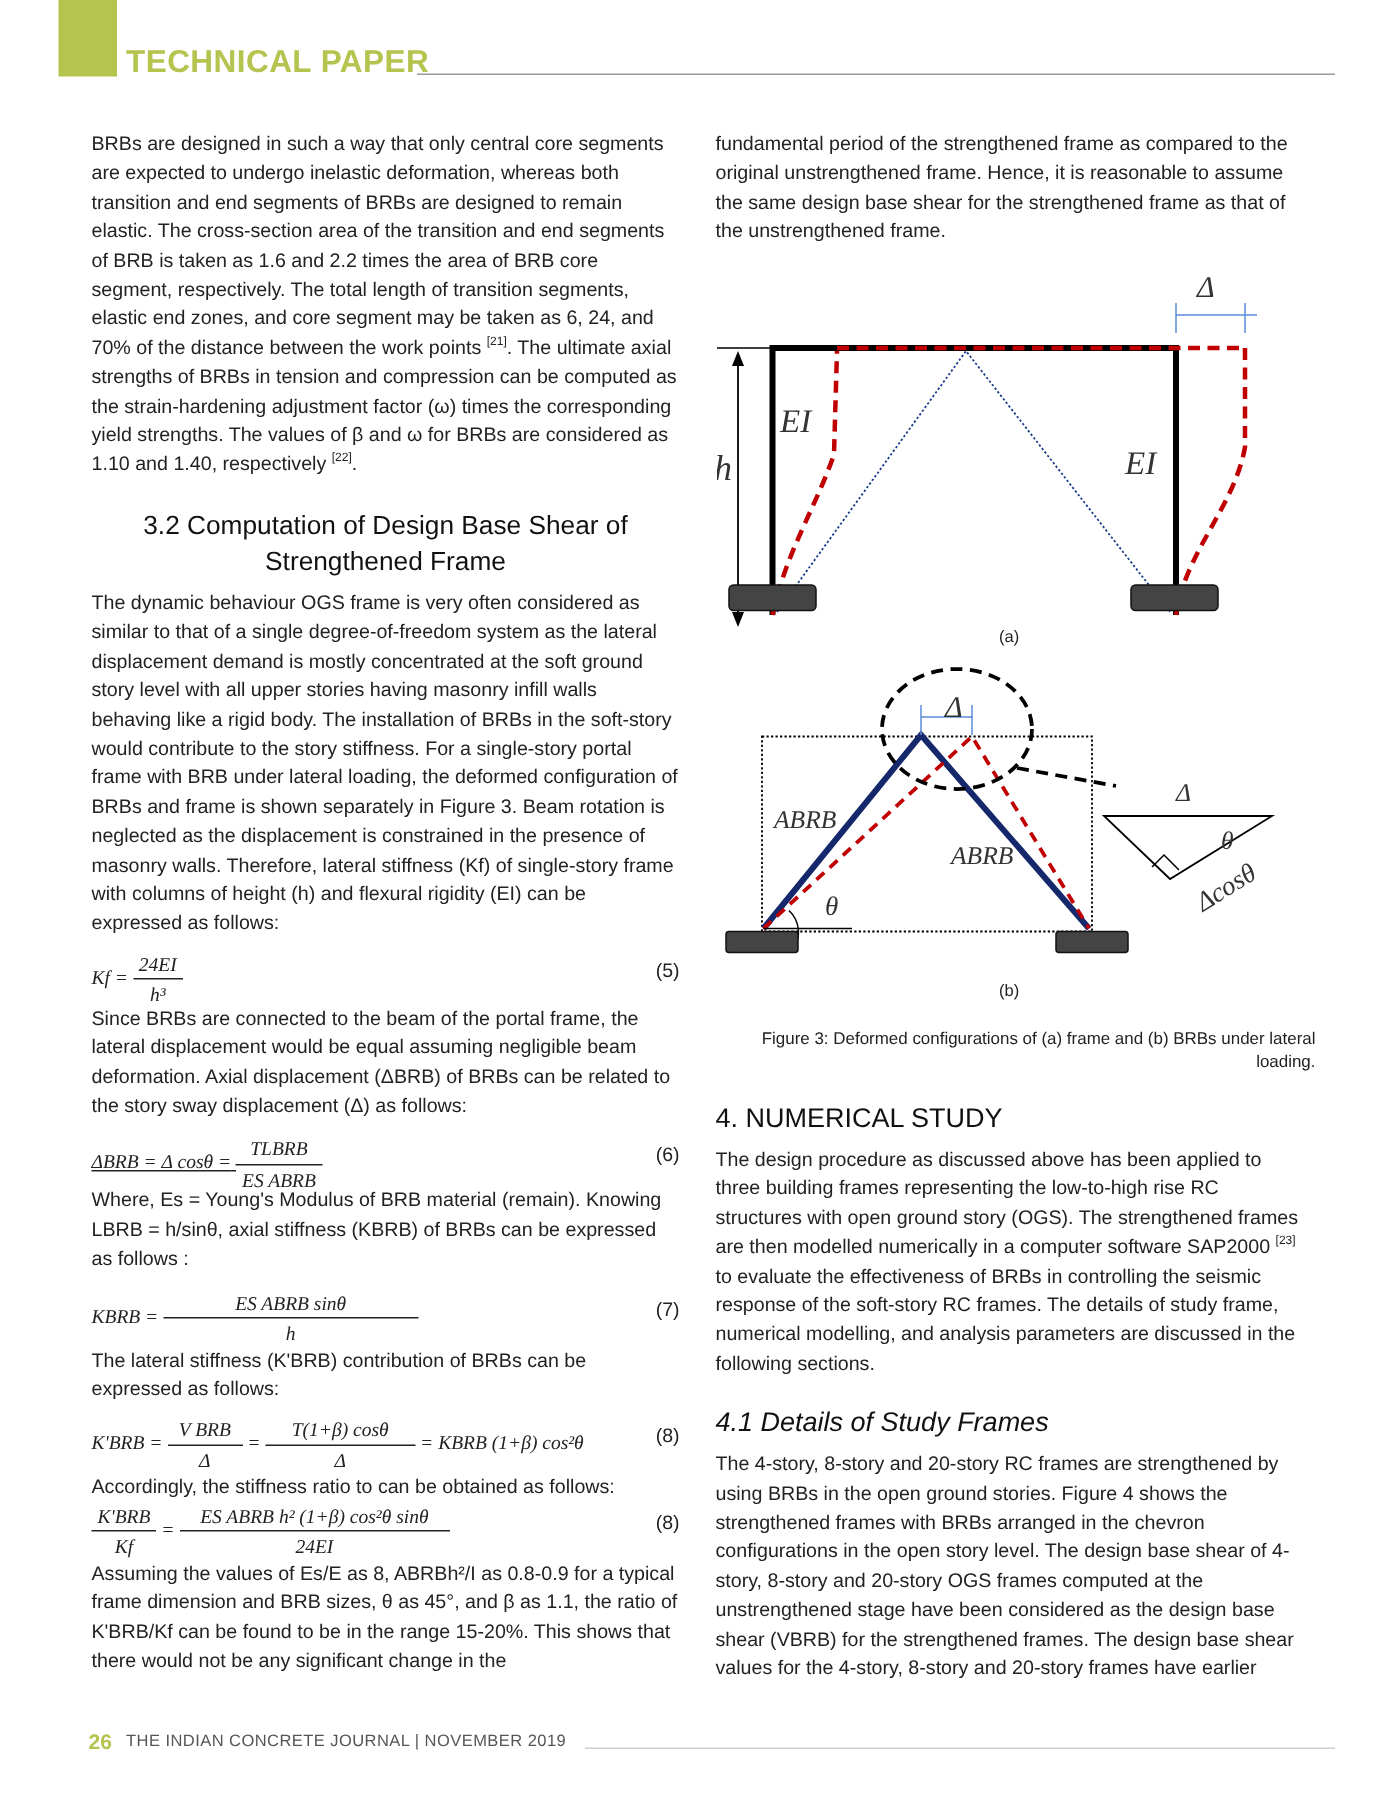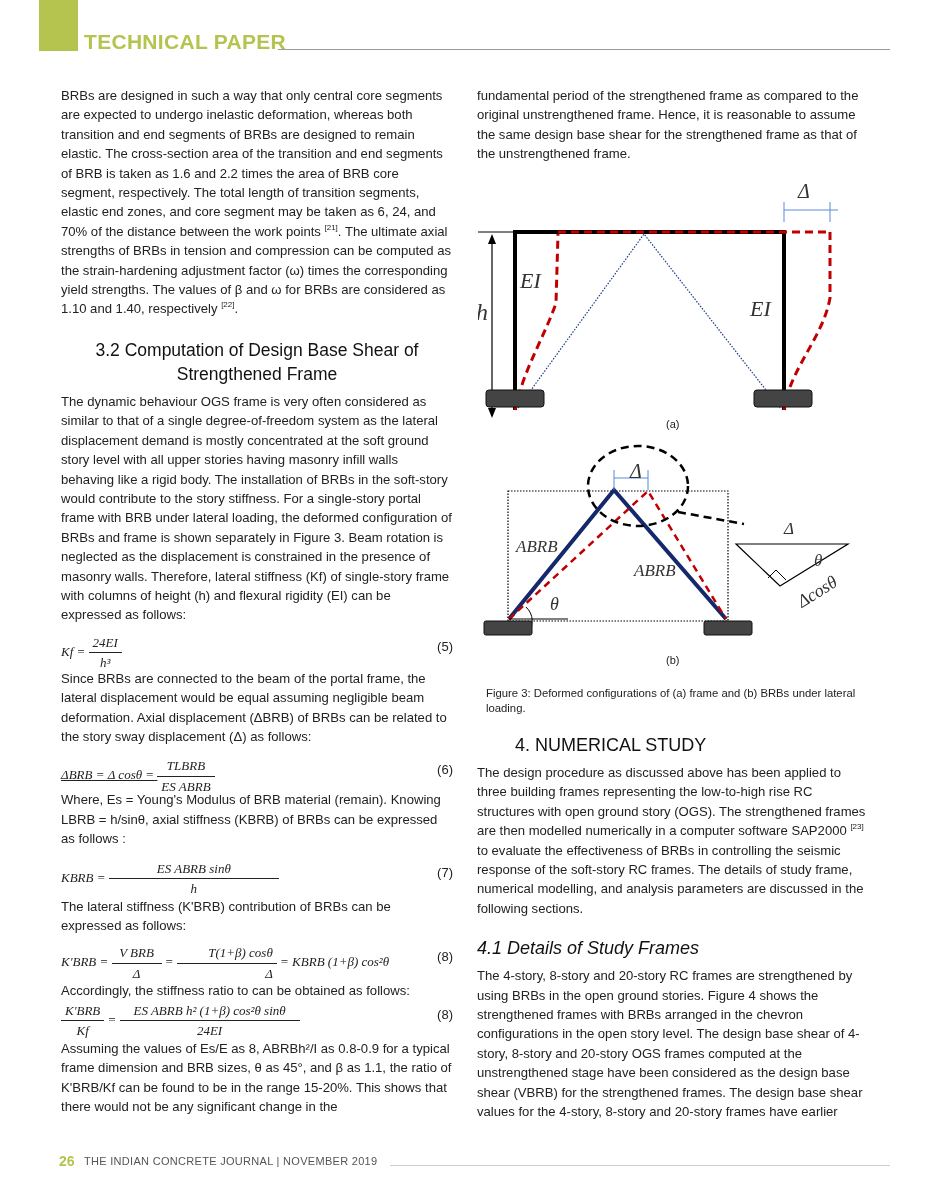--- a/index.html
+++ b/index.html
@@ -21,21 +21,21 @@
   .eq .num { position:absolute; right:0; top:4px; font-family:"Liberation Sans", sans-serif; font-style:normal; font-size:13px; }
   .frac { display:inline-block; vertical-align:middle; text-align:center; }
   .frac .n { display:block; border-bottom:1px solid #222; padding:0 4px; }
   .frac .d { display:block; padding:0 4px; }
 
   .footer-num { position:absolute; left:39px; top:1153px; font-size:14px; font-weight:bold; color:#b5c34f;margin-left:20px; }
   .footer-text { position:absolute; left:84px; top:1155px; font-size:11px; color:#555; letter-spacing:0.3px; }
   .footer-rule { position:absolute; left:390px; top:1165px; width:500px; height:1px; background:#cfcfcf; }
 
   .fig { position:absolute; left:478px; top:178px; width:400px; }
-  .caption { position:absolute; left:486px; top:686px; width:375px; text-align:left; font-size:11.3px; line-height:15px; color:#222; }
+  .caption { position:absolute; left:502px; top:686px; width:375px; text-align:right; font-size:11.3px; line-height:15px; color:#222; }
 </style>
 </head>
 <body>
 
 <div class="hdr-block"></div>
 <div class="hdr-title">TECHNICAL PAPER</div>
 <div class="hdr-rule"></div>
 
 <div class="col col-left">
   <p class="p">
@@ -68,21 +68,21 @@
     <span class="frac" style="min-width:170px;"><span class="n">ES ABRB sinθ</span><span class="d">h</span></span>
     <span class="num">(7)</span>
   </div>
 
   <p class="p" style="margin-top:4px;">The lateral stiffness (K'BRB) contribution of BRBs can be expressed as follows:</p>
 
   <div class="eq" style="margin-top:8px;">
     <span>K'BRB =</span>
     <span class="frac" style="min-width:50px;"><span class="n">V BRB</span><span class="d">Δ</span></span>
     =
-    <span class="frac" style="min-width:100px;text-align:right;"><span class="n">T(1+β) cosθ</span><span class="d">Δ</span></span>
+    <span class="frac" style="min-width:100px;"><span class="n">T(1+β) cosθ</span><span class="d">Δ</span></span>
     <span>= KBRB (1+β)  cos²θ</span>
     <span class="num">(8)</span>
   </div>
 
   <p class="p" style="margin-top:4px;">Accordingly, the stiffness ratio to can be obtained as follows:</p>
 
   <div class="eq" style="margin-top:0px;">
     <span class="frac"><span class="n">K'BRB</span><span class="d">Kf</span></span>
     =
     <span class="frac" style="min-width:180px;"><span class="n">ES ABRB h² (1+β) cos²θ sinθ</span><span class="d">24EI</span></span>
@@ -149,21 +149,21 @@
   <text x="72" y="432" font-family="Liberation Serif, serif" font-style="italic" font-size="18" fill="#333">θ</text>
   <text x="306" y="356" font-family="Liberation Serif, serif" font-style="italic" font-size="17" fill="#333">Δ</text>
   <text x="336" y="388" font-family="Liberation Serif, serif" font-style="italic" font-size="17" fill="#333">θ</text>
   <text x="324" y="430" font-family="Liberation Serif, serif" font-style="italic" font-size="18" fill="#333" transform="rotate(-32 324 430)">Δcosθ</text>
   <text x="188" y="486" font-family="Liberation Sans, sans-serif" font-size="11" fill="#222">(b)</text>
 </svg>
 
 <div class="caption">Figure 3: Deformed configurations of (a) frame and (b) BRBs under lateral loading.</div>
 
 <div class="col col-right" style="top:733px;">
-  <h2 class="h2 big" style="margin-bottom:6px;margin-left:38px;">4. NUMERICAL STUDY</h2>
+  <h2 class="h2 big" style="margin-bottom:6px;">4. NUMERICAL STUDY</h2>
   <p class="p">
     <span>The design procedure as discussed above has been applied to three building frames representing the low-to-high rise RC structures with open ground story (OGS). The strengthened frames are then modelled numerically in a computer software SAP2000</span>
     <sup>[23]</sup>
     <span>to evaluate the effectiveness of BRBs in controlling the seismic response of the soft-story RC frames. The details of study frame, numerical modelling, and analysis parameters are discussed in the following sections.</span>
   </p>
   <h2 class="h2 big" style="margin-top:18px; margin-bottom:6px;font-style:italic;">4.1 Details of Study Frames</h2>
   <p class="p">The 4-story, 8-story and 20-story RC frames are strengthened by using BRBs in the open ground stories. Figure 4 shows the strengthened frames with BRBs arranged in the chevron configurations in the open story level. The design base shear of 4-story, 8-story and 20-story OGS frames computed at the unstrengthened stage have been considered as the design base shear (VBRB) for the strengthened frames. The design base shear values for the 4-story, 8-story and 20-story frames have earlier</p>
 </div>
 
 <div class="footer-num">26</div>

